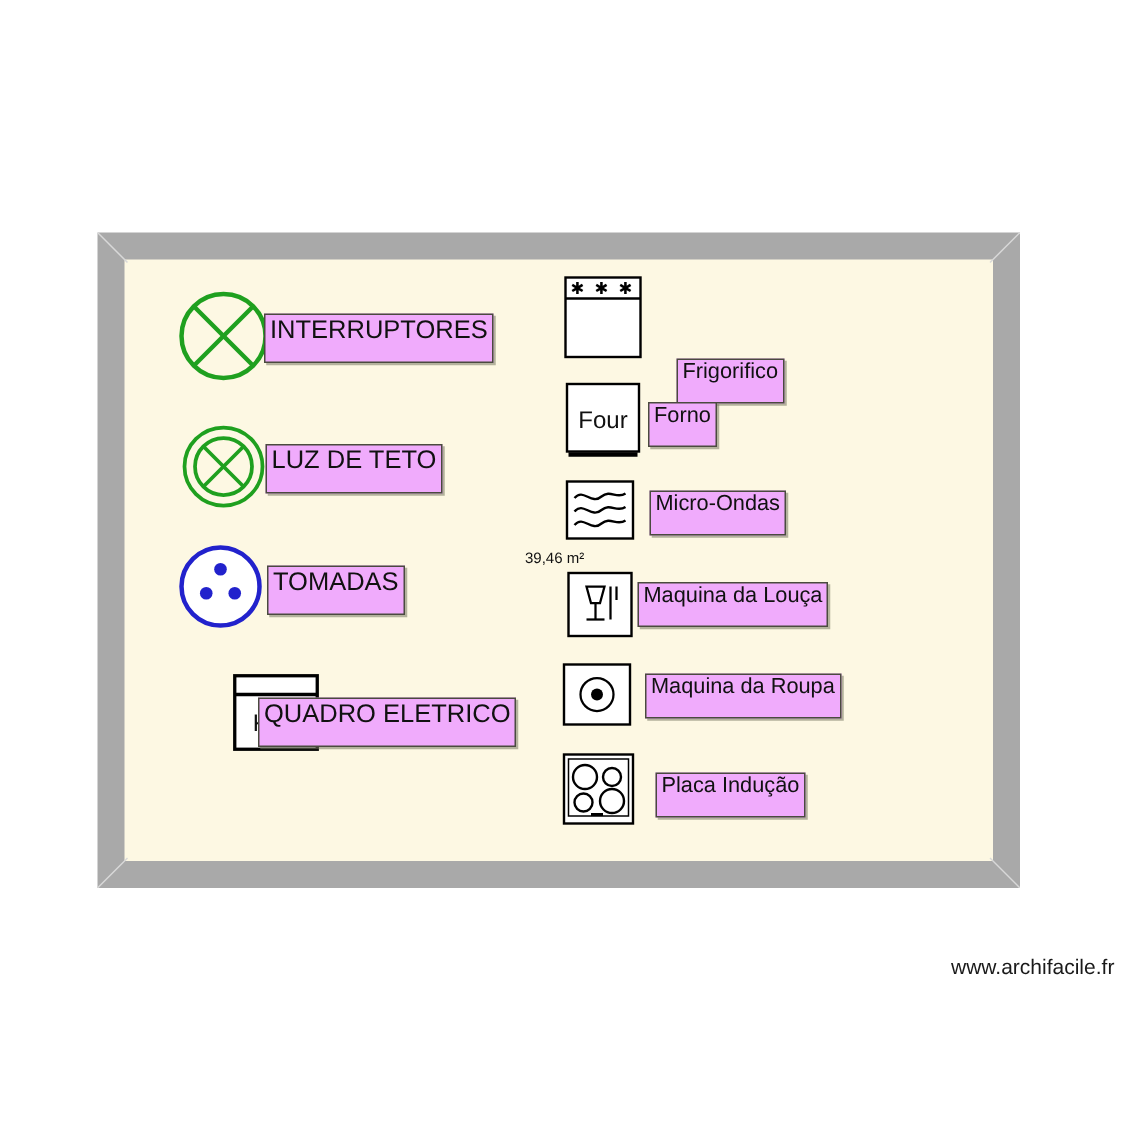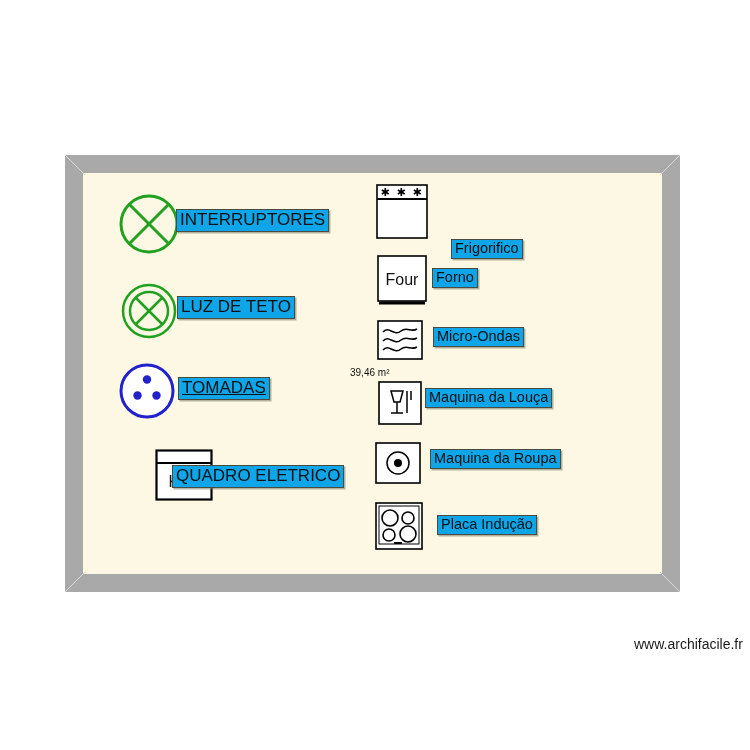--- a/index.html
+++ b/index.html
@@ -49,28 +49,28 @@
   }
   .mitre svg { display: block; width: 26px; height: 26px; }
   .mitre-tl { left: 0; top: 0; }
   .mitre-tr { right: 0; top: 0; }
   .mitre-bl { left: 0; bottom: 0; }
   .mitre-br { right: 0; bottom: 0; }
 
   
   .legend-label {
     position: absolute;
-    background: #0ea5e9;
+    background: #f0abfc;
     border: 1px solid #4a4a3f;
     box-shadow: 1.5px 1.5px 0 rgba(120,120,100,0.55);
     font-family: "Liberation Sans", sans-serif;
     color: #111111;
     white-space: nowrap;
     line-height: 1.05;
-    padding: 1px 3px 2px 3px;
+    padding: 1px 3px 12px 3px;
     box-sizing: border-box;
   }
   .legend-label.big { font-size: 17px; }
   .legend-label.small { font-size: 14.5px; }
 
   
   .symbol {
     position: absolute;
   }
   .symbol svg { display: block; overflow: visible; }
@@ -147,21 +147,21 @@
   <div class="legend-label big" style="left:177px; top:296px;">LUZ DE TETO</div>
 
   <div class="symbol" style="left:118px; top:362px;">
     <svg width="58" height="58" viewBox="0 0 58 58">
       <circle cx="29" cy="29" r="26" fill="#ffffff" stroke="#2222cc" stroke-width="3"></circle>
       <circle cx="29" cy="17.5" r="4.2" fill="#2222cc"></circle>
       <circle cx="19.5" cy="33.5" r="4.2" fill="#2222cc"></circle>
       <circle cx="38.5" cy="33.5" r="4.2" fill="#2222cc"></circle>
     </svg>
   </div>
-  <div class="legend-label big" style="left:178px; top:377px;text-decoration:underline;">TOMADAS</div>
+  <div class="legend-label big" style="left:178px; top:377px;">TOMADAS</div>
 
   <div class="symbol" style="left:115px; top:449px;padding-left:40px;">
     <svg width="58" height="52" viewBox="0 0 58 52">
       <rect x="1.5" y="1.5" width="55" height="49" fill="#ffffff" stroke="#000000" stroke-width="2.2"></rect>
       <line x1="1.5" y1="14" x2="56.5" y2="14" stroke="#000000" stroke-width="2.2"></line>
       <text class="box-text" x="29" y="38" text-anchor="middle">Kwh</text>
     </svg>
   </div>
   <div class="legend-label big" style="left:172px; top:465px;">QUADRO ELETRICO</div>
 

